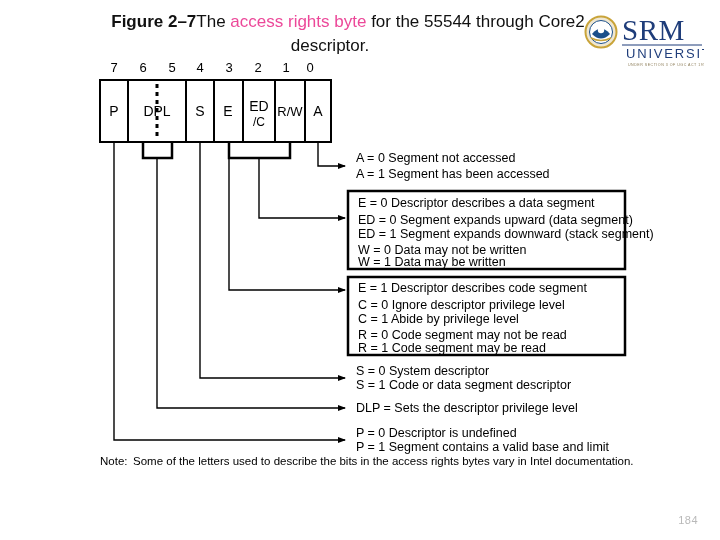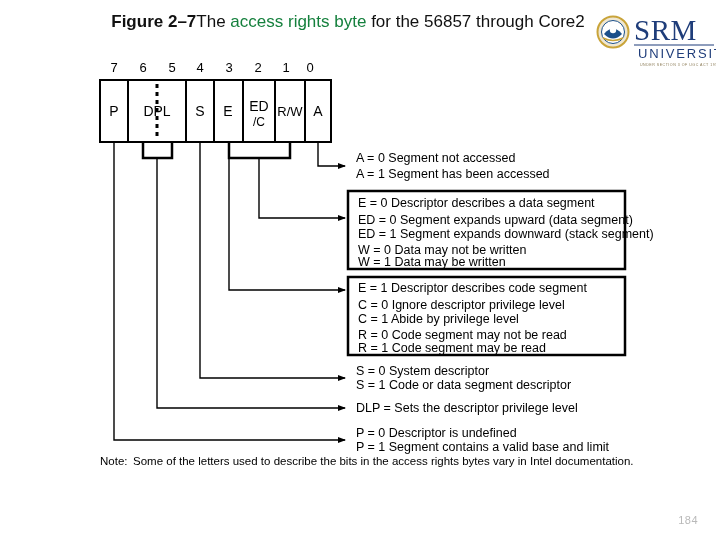--- a/index.html
+++ b/index.html
@@ -26,27 +26,27 @@
     font-size: 17px;
     line-height: 24px;
     font-family: "Liberation Sans", sans-serif;
     color: #111111;
   }
   #slide-title .figno {
     font-weight: bold;
     margin-left: 36px;
   }
   #slide-title .accent {
-    color: #15803d;
+    color: #ec4899;
   }
 
   
   #srm-logo {
     position: absolute;
-    right: 4px;
+    right: 16px;
     top: 10px;
     width: 120px;
     height: 62px;
   }
 
   
   #figure {
     position: absolute;
     left: 0;
     top: 58px;
@@ -64,21 +64,22 @@
     color: #b9b9b9;
     font-family: "Liberation Sans", sans-serif;
     letter-spacing: 0.5px;
     text-align: right;
   }
 </style>
 </head>
 <body>
 
 <div id="slide-title">
-  <span class="figno">Figure 2–7</span><span>The </span><span class="accent">access rights byte</span><span> for the 56857 through Core2</span>
+  <span class="figno">Figure 2–7</span><span>The </span><span class="accent">access rights byte</span><span> for the 55544 through Core2</span>
+  <div>descriptor.</div>
 </div>
 
 <div id="srm-logo">
   <svg width="120" height="62" viewBox="0 0 120 62" xmlns="http://www.w3.org/2000/svg">
 
     <g>
       <circle cx="17" cy="22" r="15.5" fill="#efe7d2" stroke="#c9a43a" stroke-width="2"></circle>
       <circle cx="17" cy="22" r="11.5" fill="#ffffff" stroke="#1b4f8a" stroke-width="1"></circle>
       <path d="M8 24 q9 -11 18 0 q-9 9 -18 0 z" fill="#1b4f8a"></path>
       <circle cx="17" cy="20" r="3.2" fill="#ffffff"></circle>

